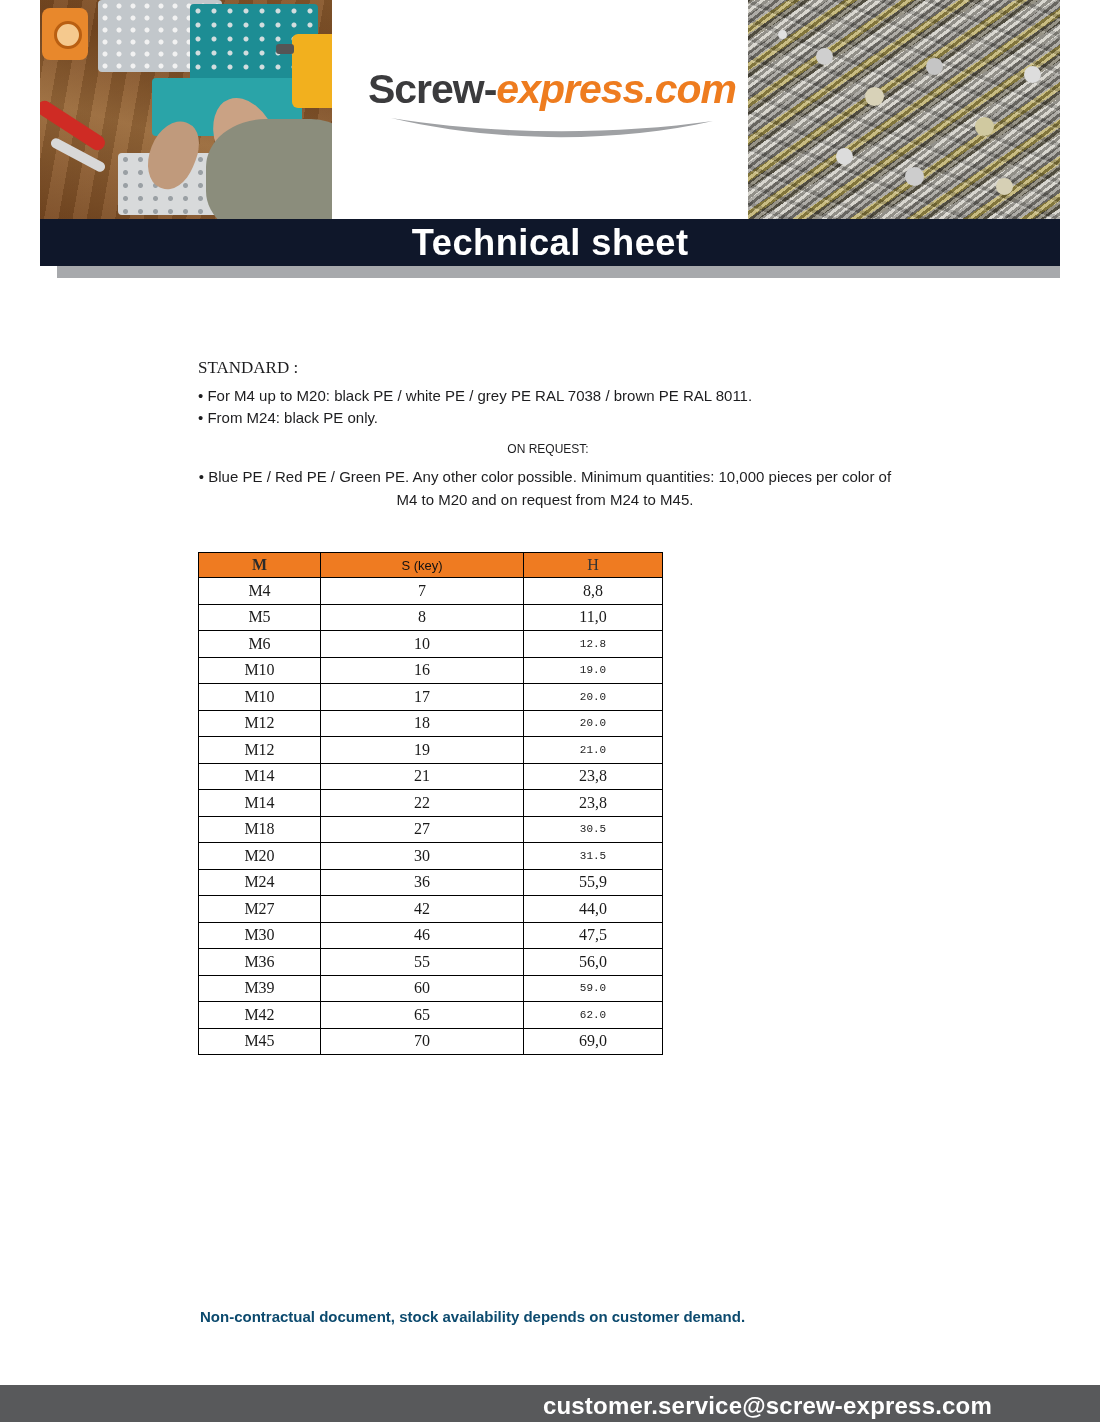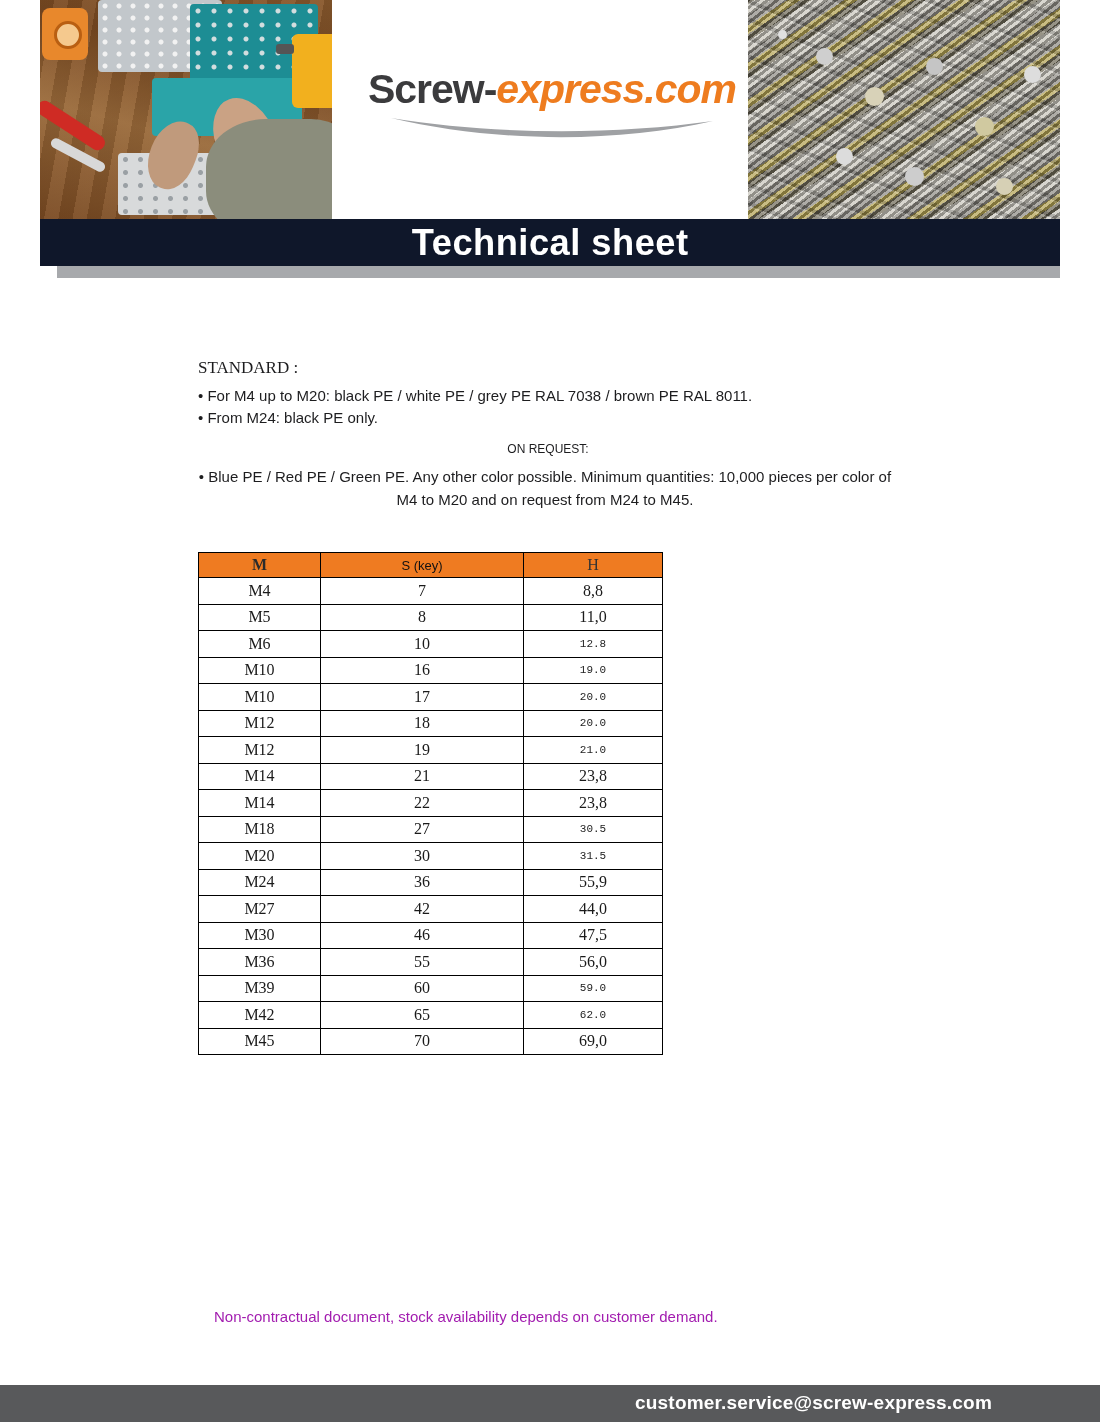--- a/index.html
+++ b/index.html
@@ -85,23 +85,23 @@
   .spec-table th, .spec-table td { border: 1px solid #000; text-align: center; padding: 0; height: 26.5px; vertical-align: middle; }
   .spec-table thead th { background: #ef7b21; height: 25px; }
   .th-m { font-family: "Liberation Serif", serif; font-size: 16px; font-weight: 600; color: #2b2b2b; }
   .th-s { font-family: "Liberation Sans", sans-serif; font-size: 13px; font-weight: 400; color: #111; }
   .th-h { font-family: "Liberation Serif", serif; font-size: 16px; font-weight: 500; color: #333; }
   .col-m, .col-s { font-family: "Liberation Serif", serif; font-size: 16px; color: #1a1a1a; }
   .col-h.serif { font-family: "Liberation Serif", serif; font-size: 16px; color: #1a1a1a; }
   .col-h.small { font-family: Liberation Mono, monospace; font-size: 11px; color: #222; }
 
   
-  .note { position: absolute; left: 214px; top: 1293px; font-size: 15px; color: #a21caf; }
+  .note { position: absolute; left: 200px; top: 1293px; font-size: 15px; color: #0c4a6e; font-weight: bold; }
   .footer-bar { position: absolute; left: 0; top: 1385px; width: 1100px; height: 37px; background: #58595b; }
-  .footer-email { position: absolute; right: 108px; top: 7px; color: #ffffff; font-weight: bold; font-size: 19px; letter-spacing: 0.2px; }
+  .footer-email { position: absolute; right: 108px; top: 7px; color: #ffffff; font-weight: bold; font-size: 24px; letter-spacing: 0.2px; }
 </style>
 </head>
 <body>
 
 <div class="page">
 
   <div class="photo-left">
     <div class="tape"></div>
     <div class="tray-metal"></div>
     <div class="teal-box-1"></div>

